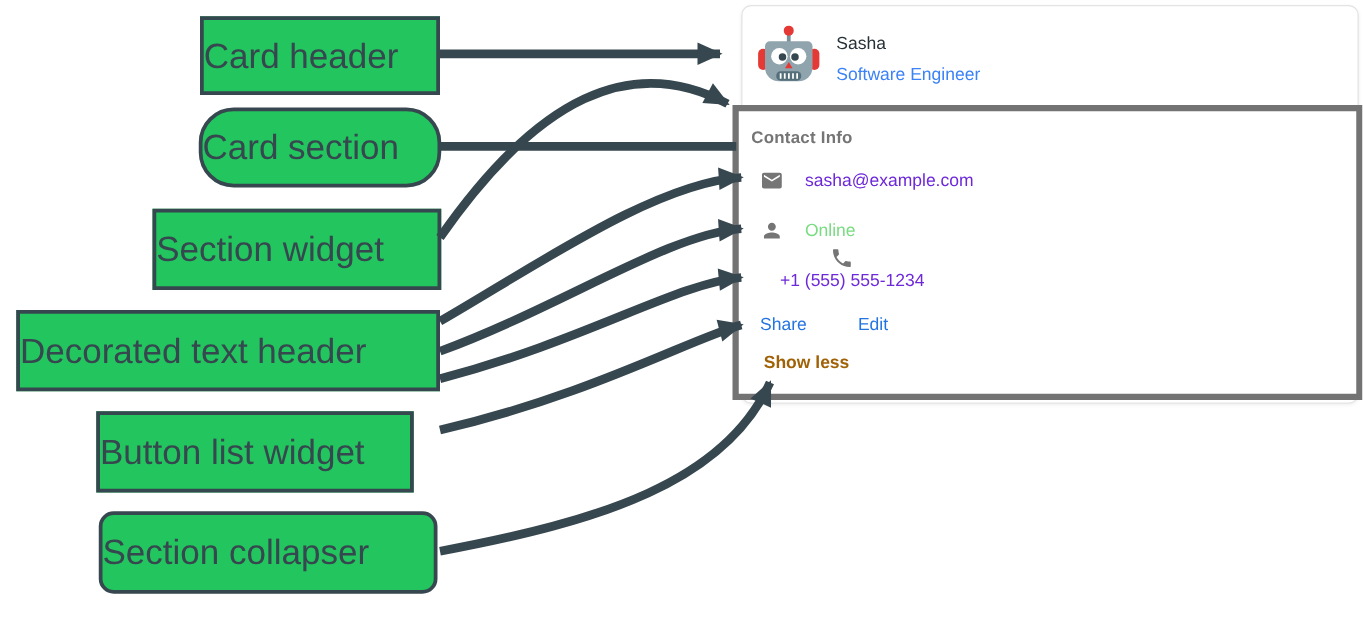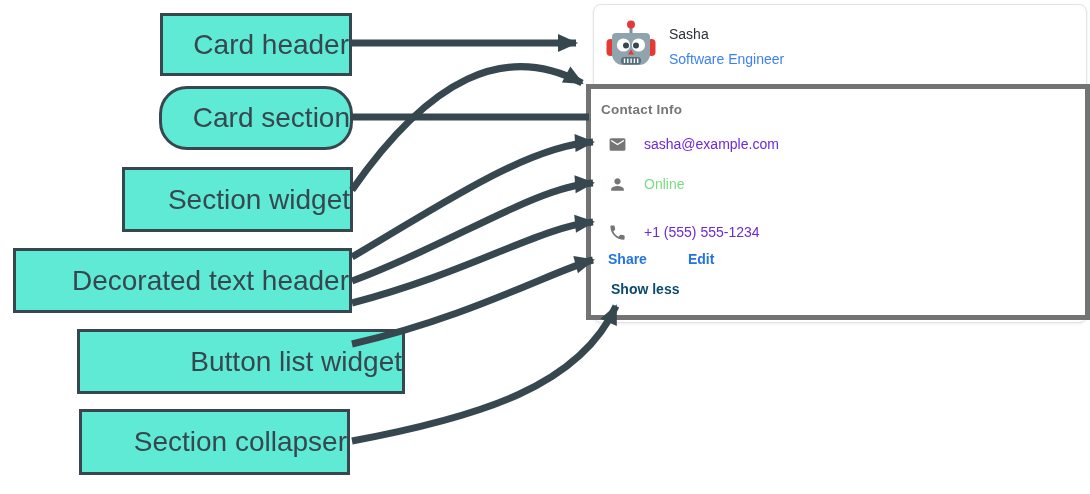--- a/index.html
+++ b/index.html
@@ -2,31 +2,31 @@
 <html><head>
 <meta charset="utf-8">
 <style>
   html,body{margin:0;padding:0;}
   body{
     width:1090px;height:494px;position:relative;background:#ffffff;
     font-family:"Liberation Sans", sans-serif;overflow:hidden;
   }
   
   .ann-label{
-    position:absolute;box-sizing:border-box;background:#5eead4;
+    position:absolute;box-sizing:border-box;background:#22c55e;
     border:3px solid #37474F;color:#37474F;
-    display:flex;align-items:center;justify-content:flex-end;
+    display:flex;align-items:center;justify-content:flex-start;
     font-size:28px;line-height:1;white-space:nowrap;
   }
   #lbl-card-header      {left:160px;top:13px; width:192px;height:63px;}
   #lbl-card-section     {left:159px;top:86px; width:194px;height:64px;border-radius:28px;}
   #lbl-section-header   {left:122px;top:167px;width:231px;height:65px;}
   #lbl-decorated-text   {left:13px; top:248px;width:339px;height:65px;}
-  #lbl-button-list      {left:77px; top:329px;width:328px;height:65px;}
-  #lbl-section-collapser{left:79px; top:409px;width:271px;height:66px;}
+  #lbl-button-list      {left:77px; top:329px;width:254px;height:65px;}
+  #lbl-section-collapser{left:79px; top:409px;width:271px;height:66px;border-radius:12px;}
 
   
   .card{
     position:absolute;left:593px;top:4px;width:494px;height:319px;
     box-sizing:border-box;background:#ffffff;border:1px solid #E3E3E3;
     border-radius:8px;box-shadow:0 1px 3px rgba(0,0,0,0.07);
   }
   .card-header{position:absolute;left:0;top:0;right:0;height:80px;}
   .avatar{position:absolute;left:10px;top:13px;width:54px;height:54px;}
   .person-name{position:absolute;left:75px;top:21px;font-size:14px;font-weight:400;color:#263238;}
@@ -36,24 +36,24 @@
   .card-section{
     position:absolute;left:586px;top:84px;width:504px;height:236px;
     box-sizing:border-box;border:5px solid #737373;background:#ffffff;
   }
   .section-title{position:absolute;left:10px;top:13px;font-size:13.5px;font-weight:700;color:#757575;letter-spacing:.2px;}
   .info-row{position:absolute;left:16px;height:22px;display:flex;align-items:center;}
   .info-row .row-icon{width:20px;height:20px;flex:0 0 20px;display:flex;align-items:center;justify-content:center;}
   .info-row .row-text{margin-left:17px;font-size:14px;color:#6d28d9;}
   #row-email {top:44px;}
   #row-status{top:84px;}
-  #row-phone {top:132px;}
+  #row-phone {top:107px;flex-direction:column;}
   .button-row{position:absolute;left:17px;top:162px;display:flex;gap:41px;}
-  .link-btn{font-size:14px;font-weight:700;color:#2374E1;background:none;border:none;padding:0;cursor:pointer;font-family:inherit;}
-  .collapser-btn{position:absolute;left:20px;top:192px;font-size:14px;font-weight:700;color:#0c4a6e;background:none;border:none;padding:0;cursor:pointer;font-family:inherit;}
+  .link-btn{font-size:14px;font-weight:400;color:#2374E1;background:none;border:none;padding:0;cursor:pointer;font-family:inherit;}
+  .collapser-btn{position:absolute;left:20px;top:192px;font-size:14px;font-weight:700;color:#a16207;background:none;border:none;padding:0;cursor:pointer;font-family:inherit;}
 
   
   .arrow-layer{position:absolute;left:0;top:0;width:1090px;height:494px;pointer-events:none;}
 </style>
 </head>
 <body>
 
 <div class="ann-label" id="lbl-card-header">
   <span>Card header</span>
 </div>

